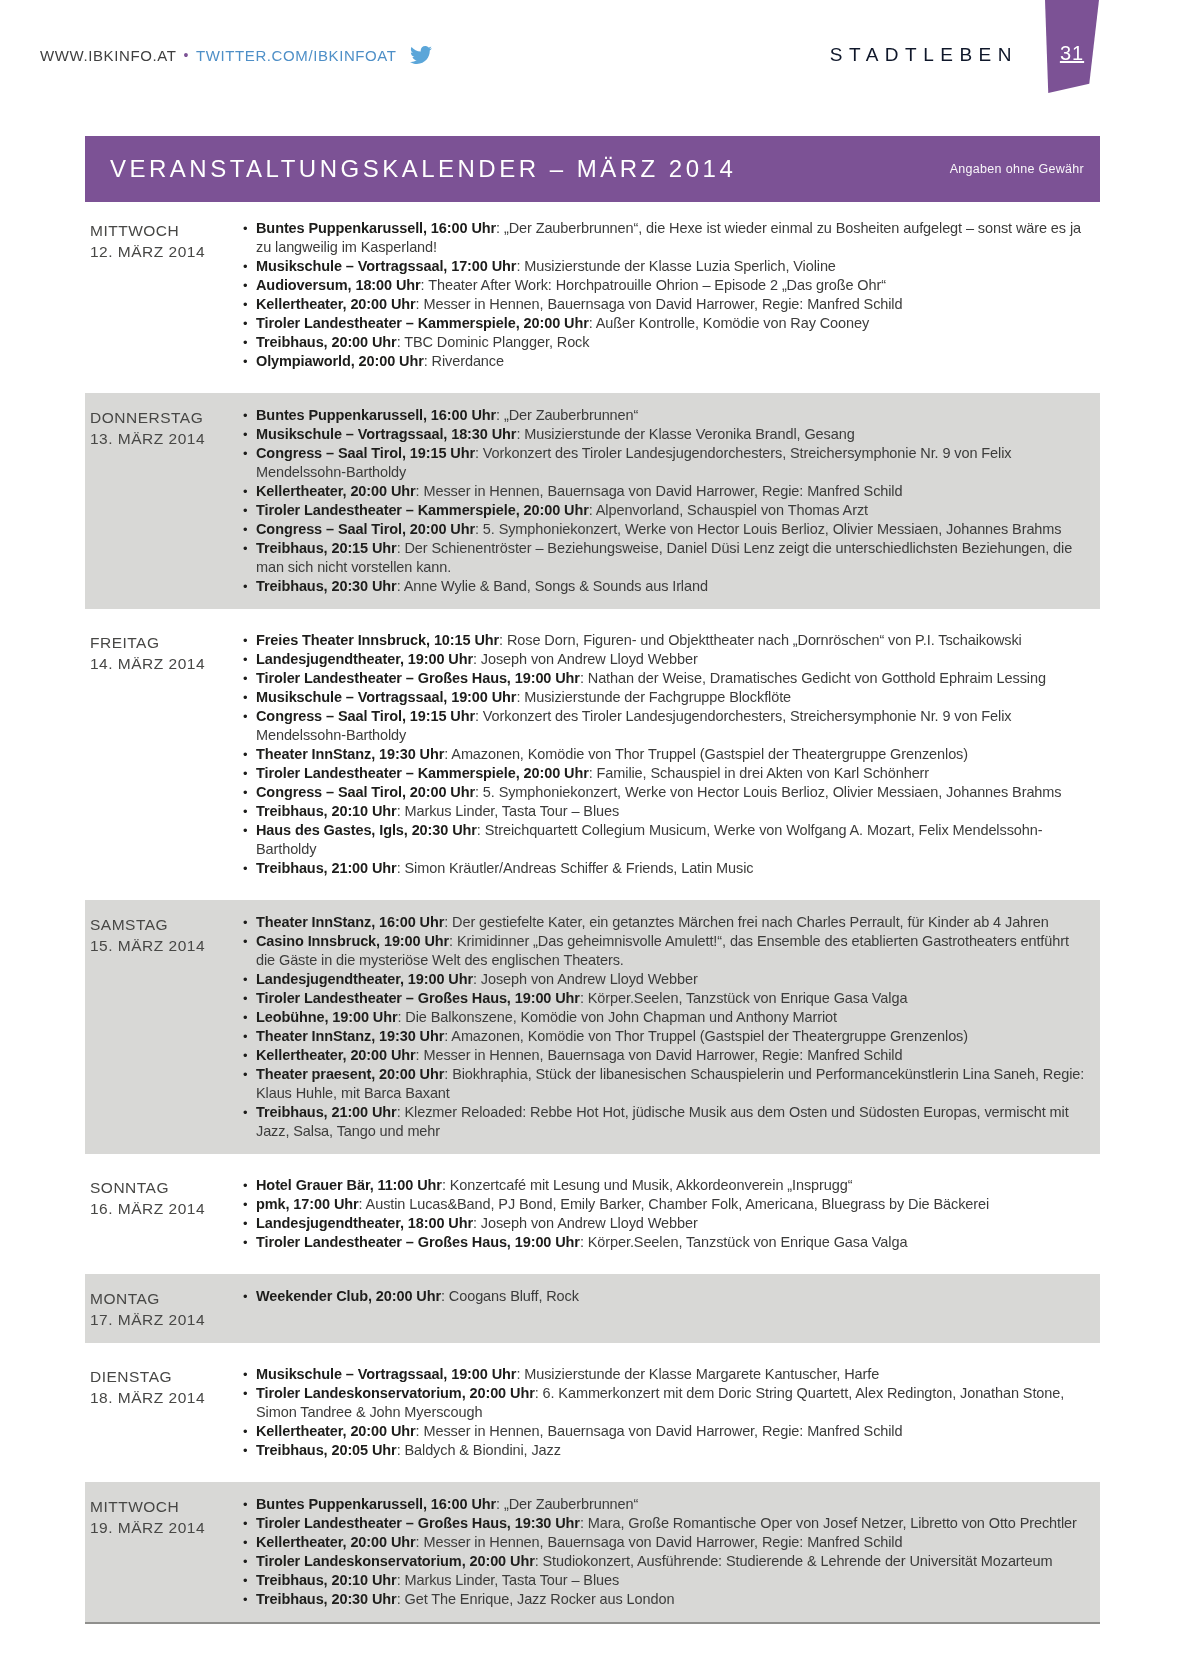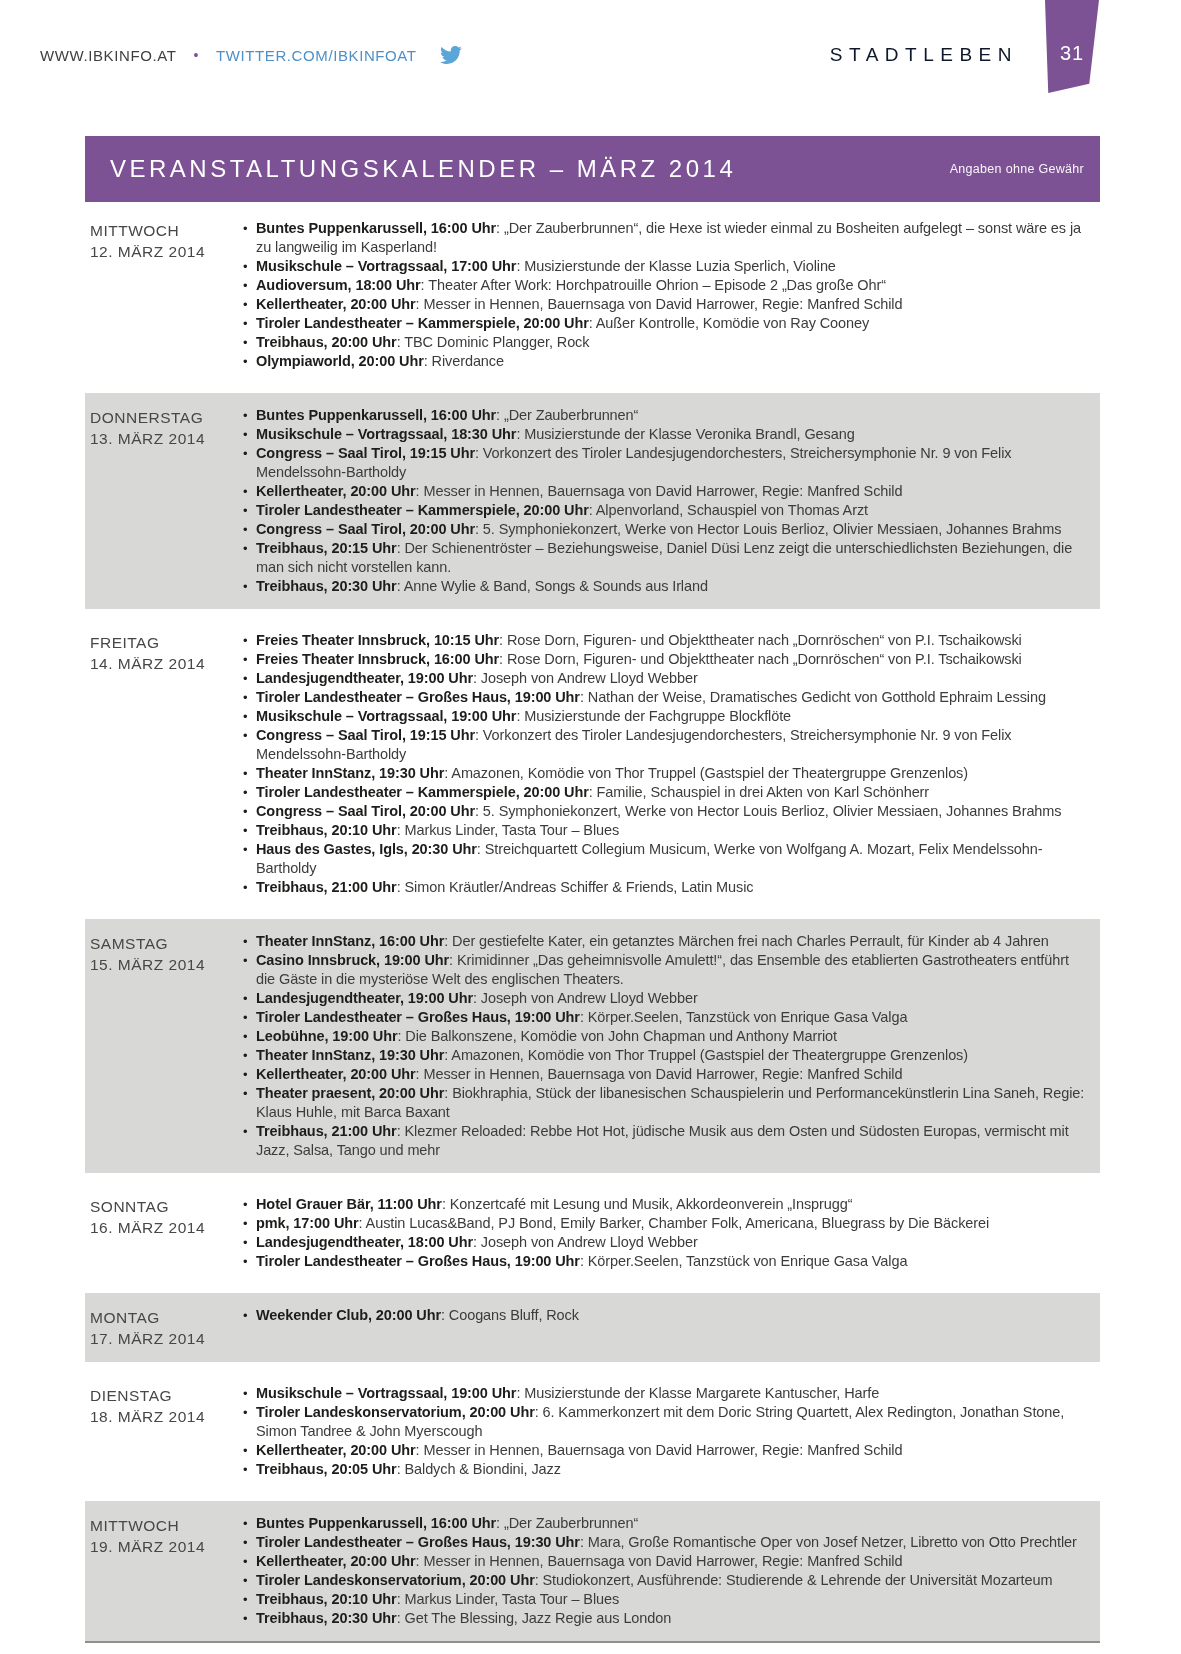--- a/index.html
+++ b/index.html
@@ -19,39 +19,39 @@
     position:relative;overflow:hidden;
     color:var(--ink);
   }
   .page{position:relative;width:1181px;height:1654px;}
 
   
   .masthead{position:relative;height:136px;}
   .url-line{
     position:absolute;left:40px;top:44px;
     font-size:15px;letter-spacing:.6px;color:#3f3f3f;
-    display:flex;align-items:center;gap:17px;white-space:nowrap;
+    display:flex;align-items:center;gap:7px;white-space:nowrap;
   }
   .url-line .site{color:#3f3f3f;}
   .url-line .sep{color:var(--purple);font-size:14px;}
   .url-line .tw{color:var(--link-blue);}
   .bird{width:26px;height:22px;margin-left:4px;display:inline-block;}
   .bird svg{width:100%;height:100%;fill:var(--twitter-blue);}
 
   .rubric{
     position:absolute;right:163px;top:44px;
     font-size:19px;letter-spacing:6.5px;color:#0f172a;white-space:nowrap;
   }
   .page-tab{
     position:absolute;left:1045px;top:0;width:54px;height:93px;
     background:var(--purple);
     clip-path:polygon(0% 0%,100% 0%,82% 90%,6% 100%);
     display:flex;justify-content:center;
   }
-  .page-num{color:#fff;font-size:20px;letter-spacing:1px;margin-top:42px;}
+  .page-num{color:#fff;font-size:20px;letter-spacing:1px;margin-top:42px;text-decoration:underline;}
 
   
   .banner{
     position:absolute;left:85px;top:136px;width:1015px;height:66px;
     background:var(--purple);color:#fff;
     display:flex;align-items:center;justify-content:space-between;
     padding:0 16px 0 25px;
   }
   .banner-title{font-size:24px;letter-spacing:3.5px;font-weight:400;white-space:nowrap;}
   .banner-note{font-size:12.5px;letter-spacing:.3px;opacity:.95;}
@@ -139,21 +139,20 @@
           <li class="event"><b class="venue">Treibhaus, 20:30 Uhr</b><span class="desc">: Anne Wylie &amp; Band, Songs &amp; Sounds aus Irland</span></li>
         </ul>
       </section>
       <section class="day-section">
         <div class="day-col">
           <div class="day-name">FREITAG</div>
           <div class="day-date">14. MÄRZ 2014</div>
         </div>
         <ul class="events">
           <li class="event"><b class="venue">Freies Theater Innsbruck, 10:15 Uhr</b><span class="desc">: Rose Dorn, Figuren- und Objekttheater nach „Dornröschen“ von P.I. Tschaikowski</span></li>
-          <li class="event"><b class="venue">Freies Theater Innsbruck, 16:00 Uhr</b><span class="desc">: Rose Dorn, Figuren- und Objekttheater nach „Dornröschen“ von P.I. Tschaikowski</span></li>
           <li class="event"><b class="venue">Landesjugendtheater, 19:00 Uhr</b><span class="desc">: Joseph von Andrew Lloyd Webber</span></li>
           <li class="event"><b class="venue">Tiroler Landestheater – Großes Haus, 19:00 Uhr</b><span class="desc">: Nathan der Weise, Dramatisches Gedicht von Gotthold Ephraim Lessing</span></li>
           <li class="event"><b class="venue">Musikschule – Vortragssaal, 19:00 Uhr</b><span class="desc">: Musizierstunde der Fachgruppe Blockflöte</span></li>
           <li class="event"><b class="venue">Congress – Saal Tirol, 19:15 Uhr</b><span class="desc">: Vorkonzert des Tiroler Landesjugendorchesters, Streichersymphonie Nr. 9 von Felix Mendelssohn-Bartholdy</span></li>
           <li class="event"><b class="venue">Theater InnStanz, 19:30 Uhr</b><span class="desc">: Amazonen, Komödie von Thor Truppel (Gastspiel der Theatergruppe Grenzenlos)</span></li>
           <li class="event"><b class="venue">Tiroler Landestheater – Kammerspiele, 20:00 Uhr</b><span class="desc">: Familie, Schauspiel in drei Akten von Karl Schönherr</span></li>
           <li class="event"><b class="venue">Congress – Saal Tirol, 20:00 Uhr</b><span class="desc">: 5. Symphoniekonzert, Werke von Hector Louis Berlioz, Olivier Messiaen, Johannes Brahms</span></li>
           <li class="event"><b class="venue">Treibhaus, 20:10 Uhr</b><span class="desc">: Markus Linder, Tasta Tour – Blues</span></li>
           <li class="event"><b class="venue">Haus des Gastes, Igls, 20:30 Uhr</b><span class="desc">: Streichquartett Collegium Musicum, Werke von Wolfgang A. Mozart, Felix Mendelssohn-Bartholdy</span></li>
           <li class="event"><b class="venue">Treibhaus, 21:00 Uhr</b><span class="desc">: Simon Kräutler/Andreas Schiffer &amp; Friends, Latin Music</span></li>
@@ -213,18 +212,18 @@
         <div class="day-col">
           <div class="day-name">MITTWOCH</div>
           <div class="day-date">19. MÄRZ 2014</div>
         </div>
         <ul class="events">
           <li class="event"><b class="venue">Buntes Puppenkarussell, 16:00 Uhr</b><span class="desc">: „Der Zauberbrunnen“</span></li>
           <li class="event"><b class="venue">Tiroler Landestheater – Großes Haus, 19:30 Uhr</b><span class="desc">: Mara, Große Romantische Oper von Josef Netzer, Libretto von Otto Prechtler</span></li>
           <li class="event"><b class="venue">Kellertheater, 20:00 Uhr</b><span class="desc">: Messer in Hennen, Bauernsaga von David Harrower, Regie: Manfred Schild</span></li>
           <li class="event"><b class="venue">Tiroler Landeskonservatorium, 20:00 Uhr</b><span class="desc">: Studiokonzert, Ausführende: Studierende &amp; Lehrende der Universität Mozarteum</span></li>
           <li class="event"><b class="venue">Treibhaus, 20:10 Uhr</b><span class="desc">: Markus Linder, Tasta Tour – Blues</span></li>
-          <li class="event"><b class="venue">Treibhaus, 20:30 Uhr</b><span class="desc">: Get The Blessing, Jazz Regie aus London</span></li>
+          <li class="event"><b class="venue">Treibhaus, 20:30 Uhr</b><span class="desc">: Get The Enrique, Jazz Rocker aus London</span></li>
         </ul>
       </section>
     </main>
 
 </div>
 
 </body></html>

